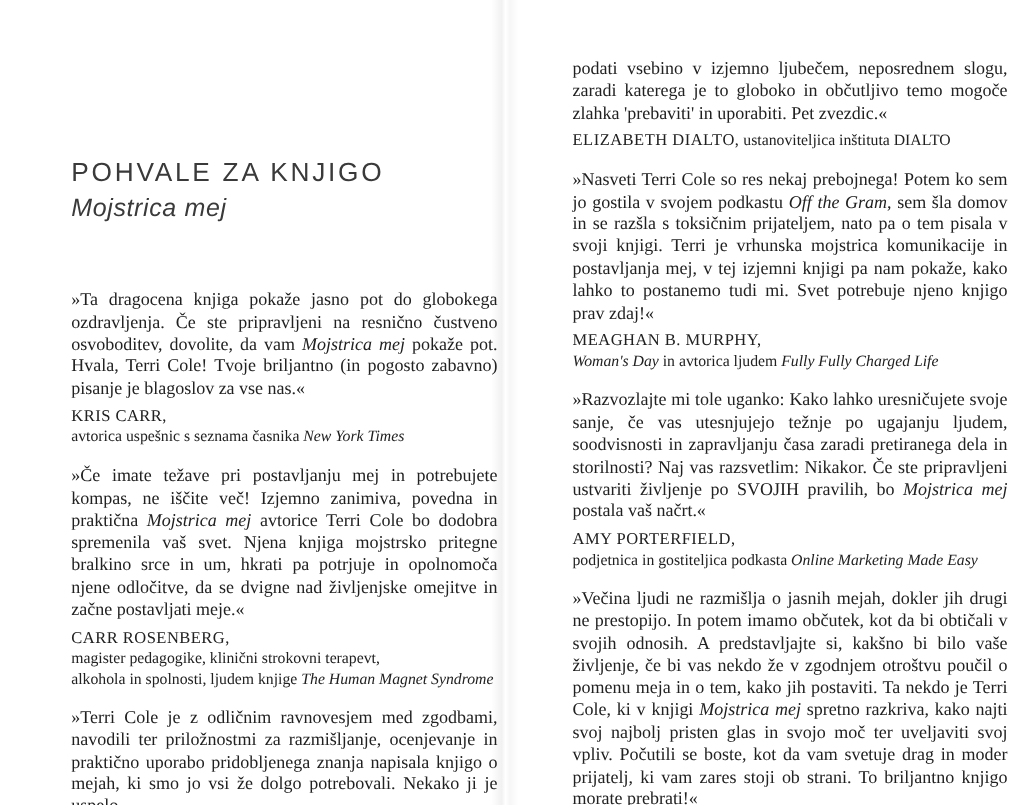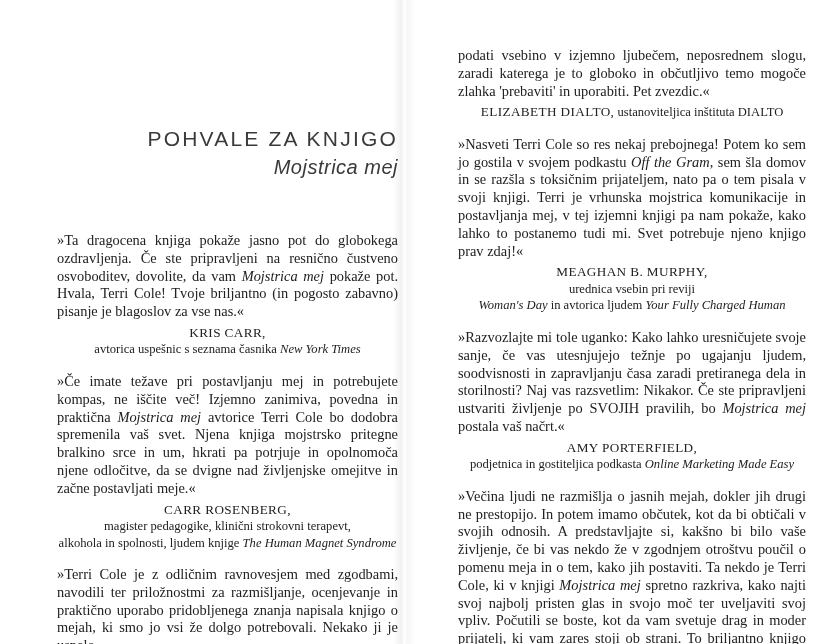--- a/index.html
+++ b/index.html
@@ -38,21 +38,21 @@
     position: absolute;
     top: 0;
     box-sizing: border-box;
   }
   .page-left  { left: 57px;  width: 341px; }
   .page-right { left: 458px; width: 348px; padding-top: 47px; }
 
   .title-block {
     margin-top: 126px;
     margin-bottom: 52px;
-    text-align: right;
+    text-align: left;
     font-family: "Liberation Sans", "DejaVu Sans", sans-serif;
     color: #3a3a3a;
   }
   .page-title {
     font-size: 21px;
     font-weight: 500;
     letter-spacing: 2.2px;
     line-height: 26px;
     white-space: nowrap;
   }
@@ -69,21 +69,21 @@
     line-height: 17.8px;
     text-align: justify;
     margin: 15px 0 0 0;
     hyphens: auto;
     -webkit-hyphens: auto;
   }
   .page-right .quote:first-child { margin-top: 0; }
 
   .attribution {
     margin-top: 4px;
-    text-align: center;
+    text-align: left;
     font-size: 12.6px;
     line-height: 16.5px;
     color: #212121;
   }
   .attr-name {
     font-size: 13.2px;
     letter-spacing: 0.4px;
     font-style: normal;
   }
   em { font-style: italic; }
@@ -117,22 +117,21 @@
 
   <div class="page page-right">
     <div class="blocks">
         <p class="quote"><span>podati vsebino v izjemno ljubečem, neposrednem slogu, zaradi katerega je to globoko in občutljivo temo mogoče zlahka 'prebaviti' in uporabiti. Pet zvezdic.«</span></p>
         <div class="attribution">
           <div class="attr-line"><span class="attr-name">ELIZABETH DIALTO,</span><span> ustanoviteljica inštituta DIALTO</span></div>
         </div>
         <p class="quote"><span>»Nasveti Terri Cole so res nekaj prebojnega! Potem ko sem jo gostila v svojem podkastu </span><em>Off the Gram</em><span>, sem šla domov in se razšla s toksičnim prijateljem, nato pa o tem pisala v svoji knjigi. Terri je vrhunska mojstrica komunikacije in postavljanja mej, v tej izjemni knjigi pa nam pokaže, kako lahko to postanemo tudi mi. Svet potrebuje njeno knjigo prav zdaj!«</span></p>
         <div class="attribution">
           <div class="attr-line"><span class="attr-name">MEAGHAN B. MURPHY,</span></div>
-          <div class="attr-line"><span>urednica vsebin pri reviji</span></div>
-          <div class="attr-line"><em>Woman's Day</em><span> in avtorica ljudem </span><em>Your Fully Charged Human</em></div>
+          <div class="attr-line"><em>Woman's Day</em><span> in avtorica ljudem </span><em>Fully Fully Charged Life</em></div>
         </div>
         <p class="quote"><span>»Razvozlajte mi tole uganko: Kako lahko uresničujete svoje sanje, če vas utesnjujejo težnje po ugajanju ljudem, soodvisnosti in zapravljanju časa zaradi pretiranega dela in storilnosti? Naj vas razsvetlim: Nikakor. Če ste pripravljeni ustvariti življenje po SVOJIH pravilih, bo </span><em>Mojstrica mej</em><span> postala vaš načrt.«</span></p>
         <div class="attribution">
           <div class="attr-line"><span class="attr-name">AMY PORTERFIELD,</span></div>
           <div class="attr-line"><span>podjetnica in gostiteljica podkasta </span><em>Online Marketing Made Easy</em></div>
         </div>
         <p class="quote"><span>»Večina ljudi ne razmišlja o jasnih mejah, dokler jih drugi ne prestopijo. In potem imamo občutek, kot da bi obtičali v svojih odnosih. A predstavljajte si, kakšno bi bilo vaše življenje, če bi vas nekdo že v zgodnjem otroštvu poučil o pomenu meja in o tem, kako jih postaviti. Ta nekdo je Terri Cole, ki v knjigi </span><em>Mojstrica mej</em><span> spretno razkriva, kako najti svoj najbolj pristen glas in svojo moč ter uveljaviti svoj vpliv. Počutili se boste, kot da vam svetuje drag in moder prijatelj, ki vam zares stoji ob strani. To briljantno knjigo morate prebrati!«</span></p>
       </div>
   </div>
 </div>

